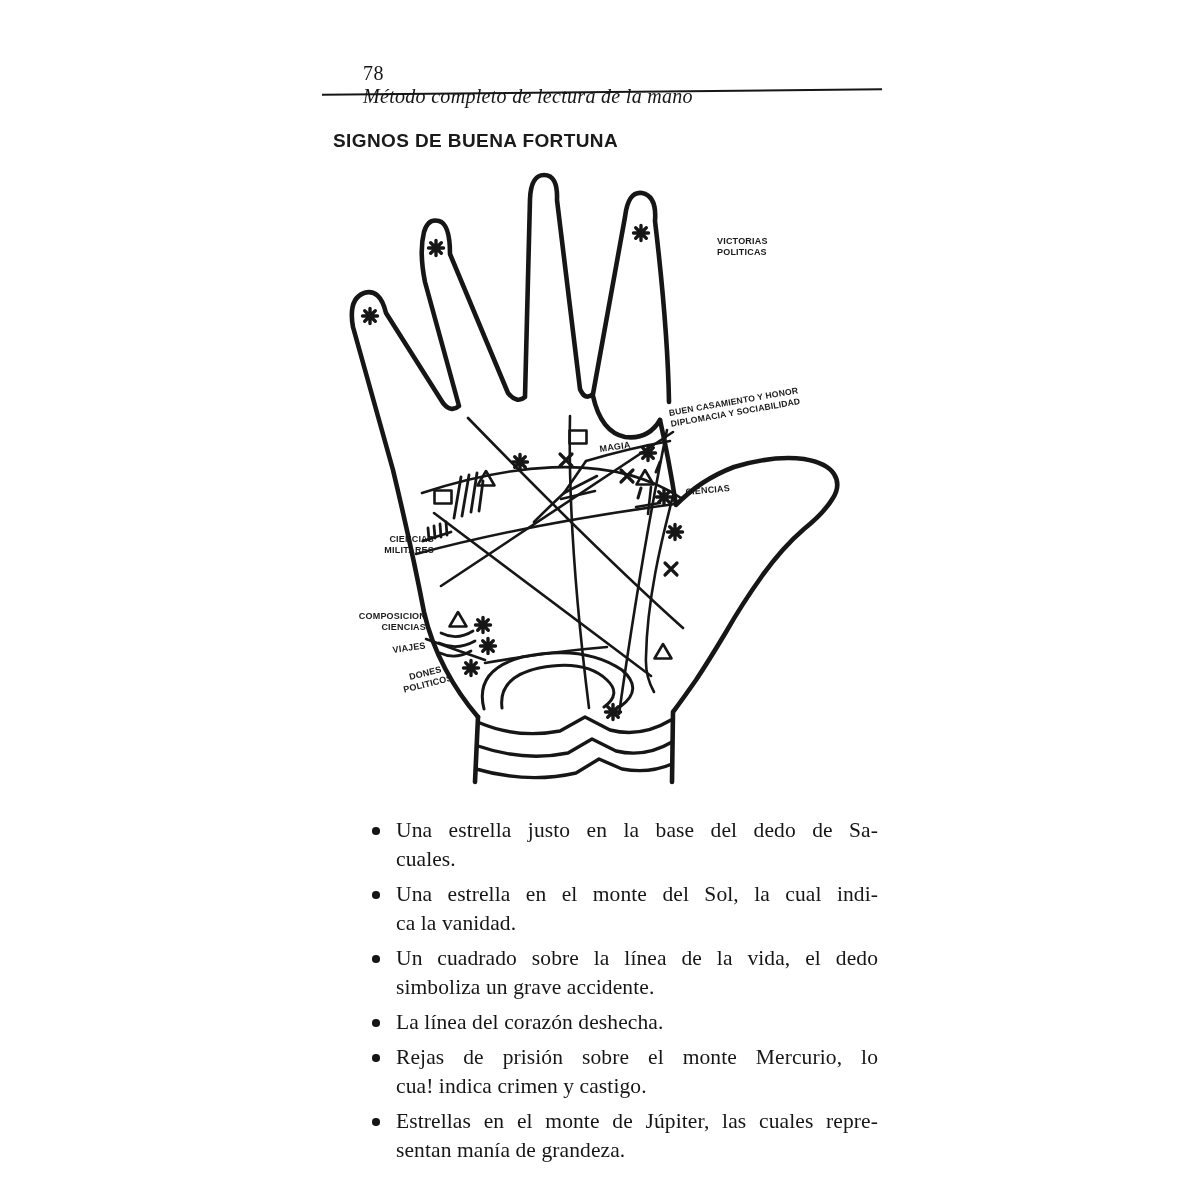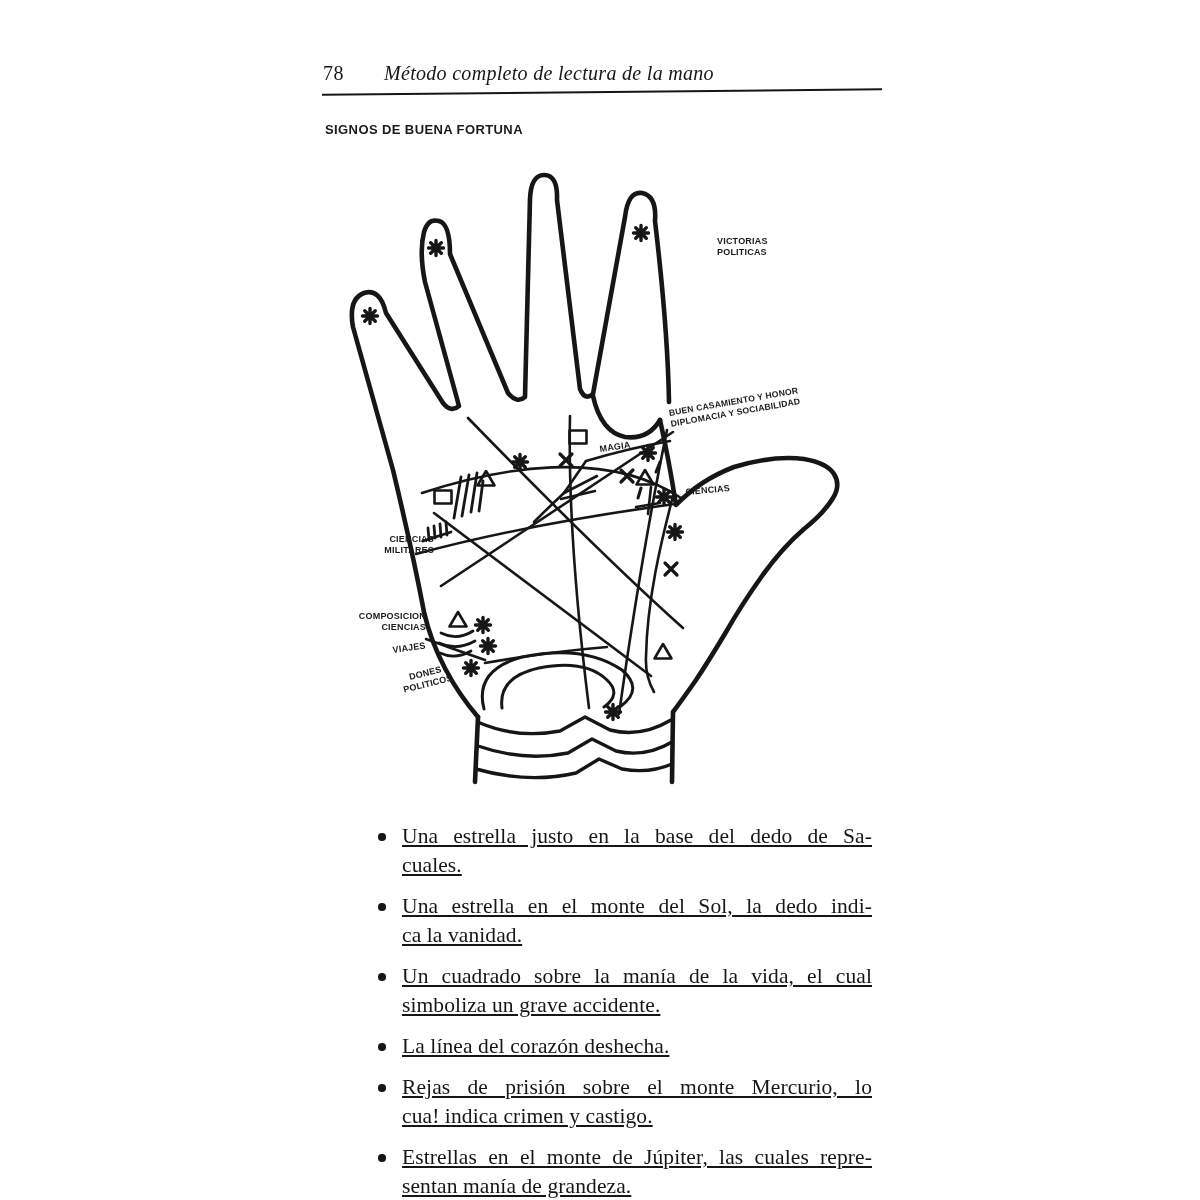--- a/index.html
+++ b/index.html
@@ -3,29 +3,29 @@
 <meta charset="utf-8">
 <style>
   html,body{margin:0;padding:0;}
   body{
     width:1200px;height:1200px;background:#ffffff;position:relative;
     font-family:"Liberation Serif", serif;color:#161616;overflow:hidden;
   }
   .page{position:absolute;inset:0;}
 
   
-  .header{position:absolute;left:323px;top:62px;width:560px;display:flex;align-items:baseline;}
+  .header{position:absolute;left:323px;top:62px;width:560px;display:flex;align-items:baseline;flex-direction:column;}
   .page-number{font-size:20px;letter-spacing:.5px;}
   .running-title{font-size:20px;font-style:italic;margin-left:40px;letter-spacing:.3px;}
   .header-rule{position:absolute;left:322px;top:91px;width:560px;height:2.4px;background:#161616;transform:rotate(-0.55deg);}
 
   
   .section-title{
-    position:absolute;left:325px;top:122px;margin:0;
-    font-family:"Liberation Sans", sans-serif;font-size:13px;font-weight:700;
+    position:absolute;left:325px;top:122px;margin:8px;
+    font-family:"Liberation Sans", sans-serif;font-size:19px;font-weight:700;
     letter-spacing:.4px;color:#1a1a1a;
   }
 
   
   .diagram{position:absolute;left:338px;top:160px;width:540px;height:640px;}
   .diagram svg{position:absolute;left:0;top:0;}
   .dlabel{
     position:absolute;font-family:"Liberation Sans", sans-serif;
     font-size:9px;line-height:11px;font-weight:700;letter-spacing:.2px;
     white-space:pre-line;color:#1a1a1a;transform-origin:left top;
@@ -34,21 +34,21 @@
   .lbl-casamiento{left:330px;top:248px;transform:rotate(-10deg);font-size:8.6px;line-height:10.5px;}
   .lbl-magia{left:261px;top:284px;transform:rotate(-8deg);}
   .lbl-ciencias{left:347px;top:327px;transform:rotate(-5deg);}
   .lbl-militares{left:18px;top:374px;width:78px;text-align:right;}
   .lbl-musical{left:8px;top:451px;width:80px;text-align:right;}
   .lbl-viajes{left:54px;top:485px;transform:rotate(-8deg);}
   .lbl-dones{left:55px;top:516px;width:64px;text-align:center;transform:rotate(-14deg);}
 
   
   .bullets{position:absolute;left:356px;top:810px;width:528px;margin:0;padding:0;list-style:none;}
-  .bullets li{display:flex;margin:12px;padding:0;text-decoration:underline;}
+  .bullets li{display:flex;margin:6px;padding:0;}
   .dot{width:34px;flex:0 0 34px;position:relative;}
   .dot::after{content:"";position:absolute;left:10px;top:11px;width:7.5px;height:7.5px;border-radius:50%;background:#161616;}
   .btext{flex:1;font-size:21.5px;line-height:29px;letter-spacing:.1px;}
   .jline{display:block;text-align:justify;text-align-last:justify;}
   .jline.last{text-align-last:left;}
 </style>
 </head>
 <body>
 
 <div class="page">
@@ -182,28 +182,28 @@
     <li>
       <span class="dot"></span>
       <div class="btext">
         <span class="jline">Una estrella justo en la base del dedo de Sa-</span>
         <span class="jline last">cuales.</span>
       </div>
     </li>
     <li>
       <span class="dot"></span>
       <div class="btext">
-        <span class="jline">Una estrella en el monte del Sol, la dedo indi-</span>
+        <span class="jline">Una estrella en el monte del Sol, la cual indi-</span>
         <span class="jline last">ca la vanidad.</span>
       </div>
     </li>
     <li>
       <span class="dot"></span>
       <div class="btext">
-        <span class="jline">Un cuadrado sobre la manía de la vida, el cual</span>
+        <span class="jline">Un cuadrado sobre la línea de la vida, el dedo</span>
         <span class="jline last">simboliza un grave accidente.</span>
       </div>
     </li>
     <li>
       <span class="dot"></span>
       <div class="btext">
         <span class="jline last">La línea del corazón deshecha.</span>
       </div>
     </li>
     <li>

